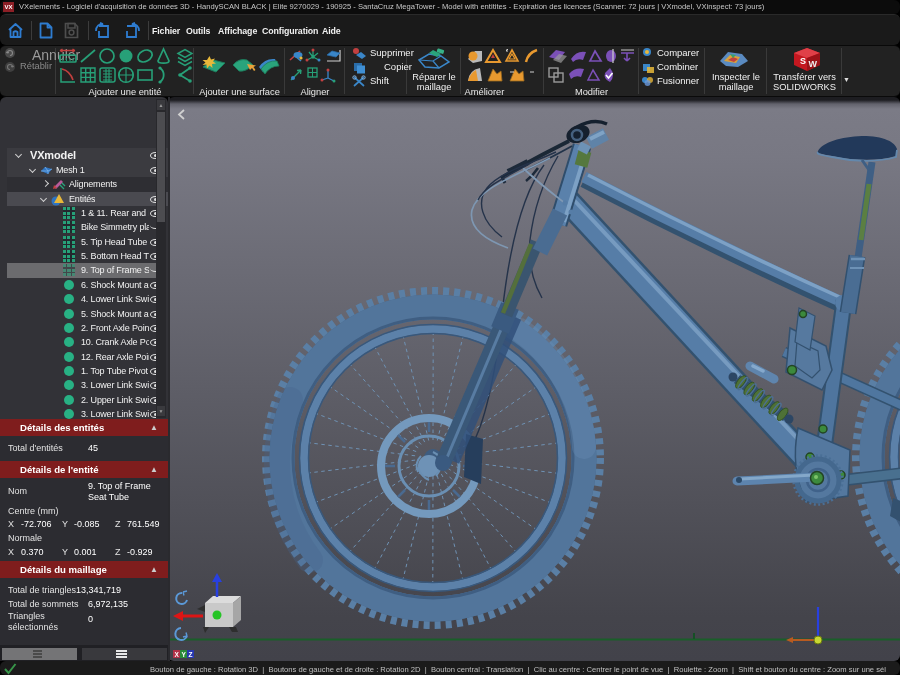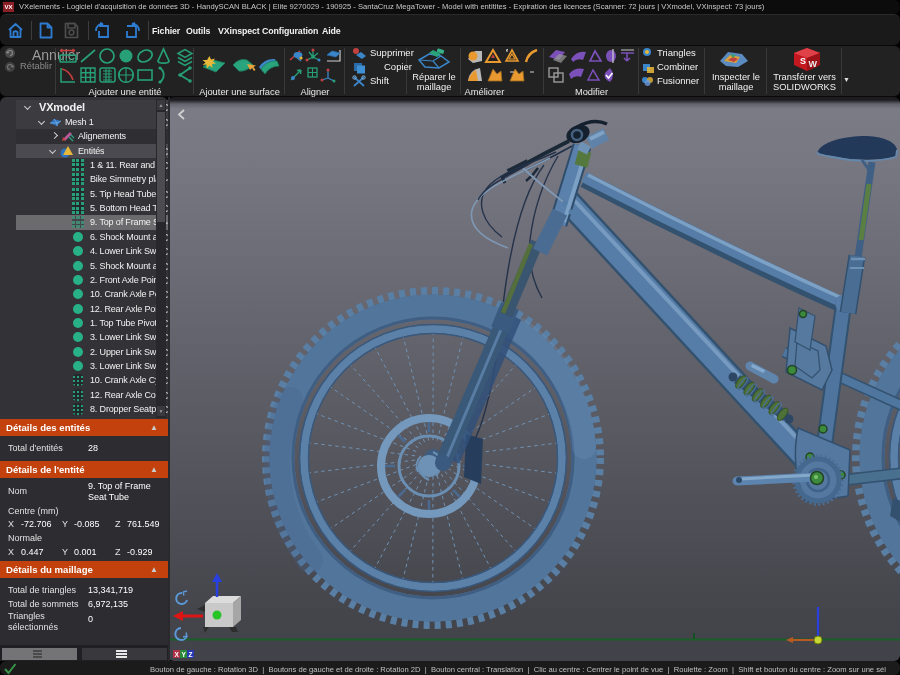--- a/index.html
+++ b/index.html
@@ -16,23 +16,23 @@
   .msep { position:absolute; top:6px; width:1px; height:19px; background:#3c3c3c; }
   .mtxt { position:absolute; top:11px; color:#f0f0f0; font-size:8.8px; font-weight:bold; letter-spacing:-0.1px;text-align:center; }
   
   #ribbon { left:0; top:45px; width:900px; height:52px; background:#222222; border-top:1px solid #090909; border-bottom:1px solid #0a0a0a; }
   .rsep { position:absolute; top:2px; width:1px; height:46px; background:#3a3a3a; }
   .rlabel { position:absolute; top:41px; color:#e8e8e8; font-size:9.3px; text-align:center; white-space:nowrap; }
   .rlabel2 { position:absolute; color:#f0f0f0; font-size:9.3px; text-align:center; line-height:10px; white-space:nowrap; }
   .vbtn { position:absolute; color:#f2f2f2; font-size:9.5px; }
   
   #leftpanel { left:0; top:97px; width:168px; height:564px; background:#323237; }
-  .trow { position:absolute; left:16px; width:156px; height:15px; color:#f2f2f2; font-size:9px; letter-spacing:-0.15px; }
+  .trow { position:absolute; left:7px; width:156px; height:15px; color:#f2f2f2; font-size:9px; letter-spacing:-0.15px;margin-top:48px; }
   .trow .lbl { position:absolute; top:2px; white-space:nowrap; overflow:hidden; }
-  .hdr { position:absolute; left:0; width:168px; height:21px; background:#c2410c; color:#ffffff; font-size:9.6px; font-weight:bold; line-height:17px; padding-left:6px; }
+  .hdr { position:absolute; left:0; width:168px; height:21px; background:#7f1d1d; color:#ffffff; font-size:9.6px; font-weight:bold; line-height:17px; padding-left:20px; }
   .hdr .car { position:absolute; right:10px; top:0px; font-size:8px; color:#cccccc; }
   .drow { position:absolute; color:#e2e2e2; font-size:9px; white-space:nowrap; }
   .dval { color:#ffffff; }
   .chev { position:absolute; width:5px; height:5px; border-right:1.5px solid #cfcfcf; border-bottom:1.5px solid #cfcfcf; transform:rotate(45deg); }
   .chevr { position:absolute; width:5px; height:5px; border-right:1.5px solid #cfcfcf; border-bottom:1.5px solid #cfcfcf; transform:rotate(-45deg); }
   .eye { position:absolute; left:143px; top:4px; width:11px; height:7px; border:1.2px solid #e0e0e0; border-radius:50%; }
   .eye::after { content:""; position:absolute; left:2.8px; top:1.3px; width:3px; height:3px; background:#e0e0e0; border-radius:50%; }
   .ceye { position:absolute; left:143px; top:2px; width:11px; height:7px; border-bottom:1.5px solid #e0e0e0; border-radius:50%; }
   .egrid { position:absolute; left:56px; top:1px; width:12px; height:12px; background-color:#27a078; background-image:repeating-linear-gradient(0deg, transparent 0 3px, #23282e 3px 4.5px), repeating-linear-gradient(90deg, transparent 0 3px, #23282e 3px 4.5px); }
   .edot { position:absolute; left:57px; top:2px; width:10px; height:10px; border-radius:50%; background:#28b184; }
@@ -66,21 +66,21 @@
     </svg>
   <svg class="mico" style="left:123px" width="18" height="17" viewBox="0 0 18 17">
       <path d="M4 4 H13 V15 H4 V9" fill="none" stroke="#2e7cd0" stroke-width="1.8"></path>
       <path d="M16 9 C16 4 13 2 9 2 M9 2 L12 0.8 M9 2 L11.5 4.3" fill="none" stroke="#2e7cd0" stroke-width="1.8"></path>
     </svg>
   <div class="msep" style="left:31px"></div>
   <div class="msep" style="left:88px"></div>
   <div class="msep" style="left:148px"></div>
   <div class="mtxt" style="left:152px">Fichier</div>
   <div class="mtxt" style="left:186px">Outils</div>
-  <div class="mtxt" style="left:218px">VXinspect</div>
+  <div class="mtxt" style="left:218px">Affichage</div>
   <div class="mtxt" style="left:262px">Configuration</div>
   <div class="mtxt" style="left:322px">Aide</div>
 </div>
 <div class="abs" id="ribbon">
   <div class="rsep" style="left:55px"></div><div class="rsep" style="left:193px"></div><div class="rsep" style="left:284px"></div><div class="rsep" style="left:344px"></div><div class="rsep" style="left:406px"></div><div class="rsep" style="left:460px"></div><div class="rsep" style="left:543px"></div><div class="rsep" style="left:638px"></div><div class="rsep" style="left:704px"></div><div class="rsep" style="left:766px"></div><div class="rsep" style="left:841px"></div>
   
   <svg style="position:absolute;left:4px;top:1px" width="12" height="12" viewBox="0 0 12 12">
       <circle cx="6" cy="6" r="5" fill="#4a4a4a"></circle>
       <path d="M3.5 6 A2.5 2.5 0 1 1 6 8.5 M3.5 6 l-1.2-1 M3.5 6 l1.4-0.6" stroke="#8a8a8a" stroke-width="1.1" fill="none"></path>
     </svg>
@@ -101,21 +101,21 @@
   <div class="vbtn" style="left:370px;top:1px">Supprimer</div>
   <div class="vbtn" style="left:384px;top:15px">Copier</div>
   <div class="vbtn" style="left:370px;top:29px">Shift</div>
   
   <div class="rlabel2" style="left:408px;width:52px;top:26px">Réparer le<br>maillage</div>
   
   <div class="rlabel" style="left:444px;width:81px">Améliorer</div>
   
   <div class="rlabel" style="left:545px;width:93px">Modifier</div>
   
-  <div class="vbtn" style="left:657px;top:1px">Triangles</div>
+  <div class="vbtn" style="left:657px;top:1px">Comparer</div>
   <div class="vbtn" style="left:657px;top:15px">Combiner</div>
   <div class="vbtn" style="left:657px;top:29px">Fusionner</div>
   
   <div class="rlabel2" style="left:706px;width:60px;top:26px">Inspecter le<br>maillage</div>
   
   <div class="rlabel2" style="left:768px;width:73px;top:26px">Transférer vers<br>SOLIDWORKS</div>
   <div style="position:absolute;left:843px;top:30px;color:#ddd;font-size:7px">▼</div>
   <svg style="position:absolute;left:57px;top:1px" width="136" height="38" viewBox="0 0 136 38">
     <g stroke="#27a078" stroke-width="1.7" fill="none">
 
@@ -407,43 +407,43 @@
     </div>
 
   <div style="position:absolute;left:156px;top:2px;width:10px;height:319px;background:#28282c"></div>
   <div style="position:absolute;left:157px;top:3px;width:8px;height:10px;background:#3a3a3e;color:#999;font-size:5px;text-align:center;line-height:10px">▲</div>
   <div style="position:absolute;left:157px;top:15px;width:8px;height:110px;background:#4c4c50"></div>
   <div style="position:absolute;left:157px;top:309px;width:8px;height:10px;background:#3a3a3e;color:#999;font-size:5px;text-align:center;line-height:10px">▼</div>
 
   <div class="hdr" style="top:322px">Détails des entités<span class="car">▲</span></div>
   <div style="position:absolute;top:339px;width:168px;height:25px;background:#2c2c31"></div>
   <div class="drow" style="left:8px;top:346px">Total d'entités</div>
-    <div class="drow dval" style="left:88px;top:346px">28</div>
+    <div class="drow dval" style="left:88px;top:346px">45</div>
   <div class="hdr" style="top:364px">Détails de l'entité<span class="car">▲</span></div>
   <div style="position:absolute;top:381px;width:168px;height:83px;background:#2c2c31"></div>
   <div class="drow" style="left:8px;top:389px">Nom</div>
     <div class="drow dval" style="left:88px;top:384px;width:80px;white-space:normal;line-height:10.5px">9. Top of Frame Seat Tube</div>
   <div class="drow" style="left:8px;top:409px">Centre (mm)</div>
   <div class="drow" style="left:8px;top:422px">X</div>
     <div class="drow dval" style="left:21px;top:422px">-72.706</div>
   <div class="drow" style="left:62px;top:422px">Y</div>
     <div class="drow dval" style="left:74px;top:422px">-0.085</div>
   <div class="drow" style="left:115px;top:422px">Z</div>
     <div class="drow dval" style="left:127px;top:422px">761.549</div>
   <div class="drow" style="left:8px;top:436px">Normale</div>
   <div class="drow" style="left:8px;top:450px">X</div>
-    <div class="drow dval" style="left:21px;top:450px">0.447</div>
+    <div class="drow dval" style="left:21px;top:450px">0.370</div>
   <div class="drow" style="left:62px;top:450px">Y</div>
     <div class="drow dval" style="left:74px;top:450px">0.001</div>
   <div class="drow" style="left:115px;top:450px">Z</div>
     <div class="drow dval" style="left:127px;top:450px">-0.929</div>
   <div class="hdr" style="top:464px">Détails du maillage<span class="car">▲</span></div>
   <div style="position:absolute;top:481px;width:168px;height:67px;background:#2c2c31"></div>
   <div class="drow" style="left:8px;top:488px">Total de triangles</div>
-    <div class="drow dval" style="left:88px;top:488px">13,341,719</div>
+    <div class="drow dval" style="left:76px;top:488px">13,341,719</div>
   <div class="drow" style="left:8px;top:502px">Total de sommets</div>
     <div class="drow dval" style="left:88px;top:502px">6,972,135</div>
   <div class="drow" style="left:8px;top:514px;width:70px;white-space:normal;line-height:10.5px">Triangles sélectionnés</div>
     <div class="drow dval" style="left:88px;top:517px">0</div>
 
   <div style="position:absolute;top:548px;width:168px;height:16px;background:#202024"></div>
   <div style="position:absolute;left:2px;top:551px;width:75px;height:12px;background:#747476"></div>
   <div style="position:absolute;left:33px;top:553px;width:9px;height:8px;background:repeating-linear-gradient(#4a4a4a 0 1.5px, transparent 1.5px 3px)"></div>
   <div style="position:absolute;left:82px;top:551px;width:85px;height:12px;background:#39393d"></div>
   <div style="position:absolute;left:116px;top:553px;width:11px;height:8px;background:repeating-linear-gradient(#e8e8e8 0 1.5px, transparent 1.5px 3px)"></div>

